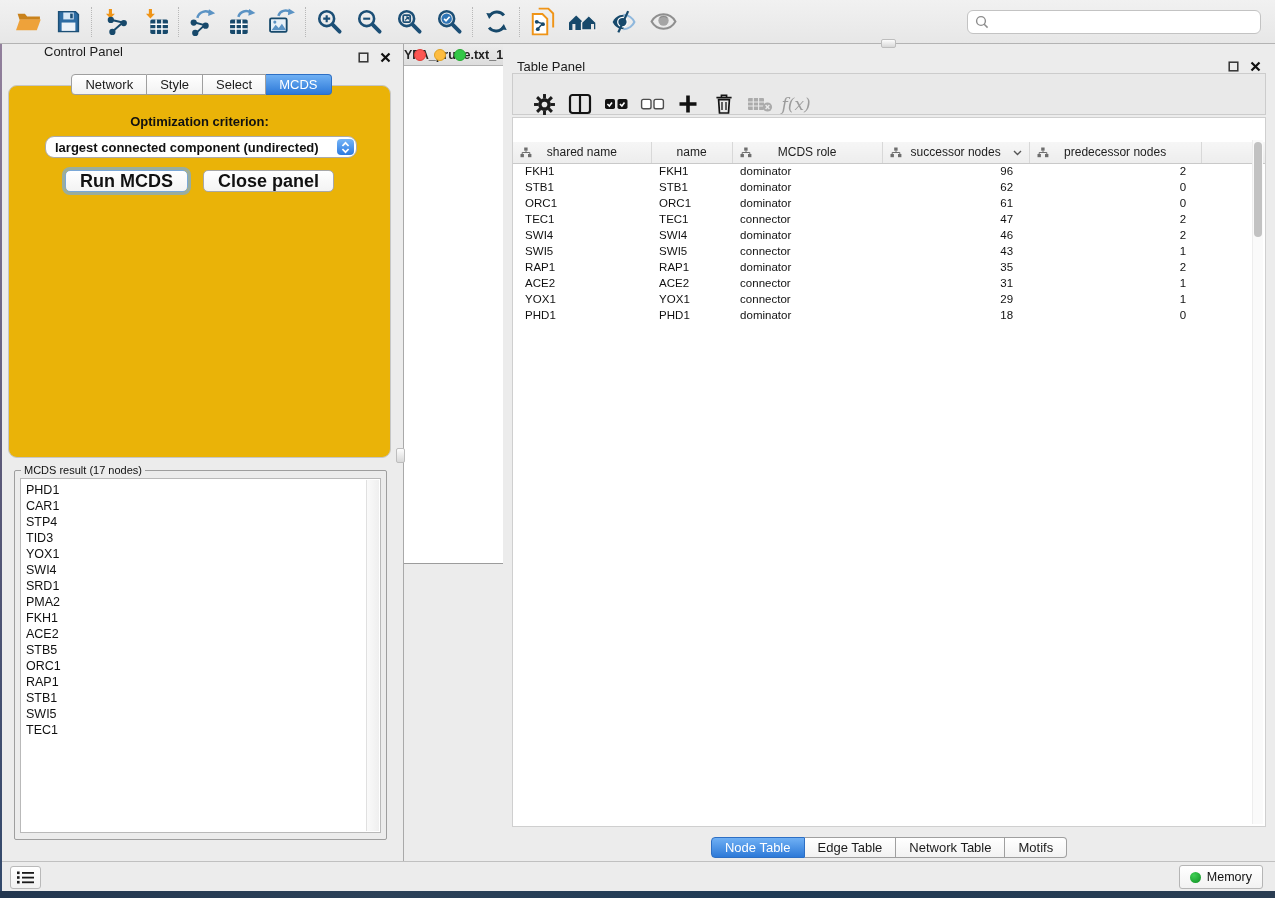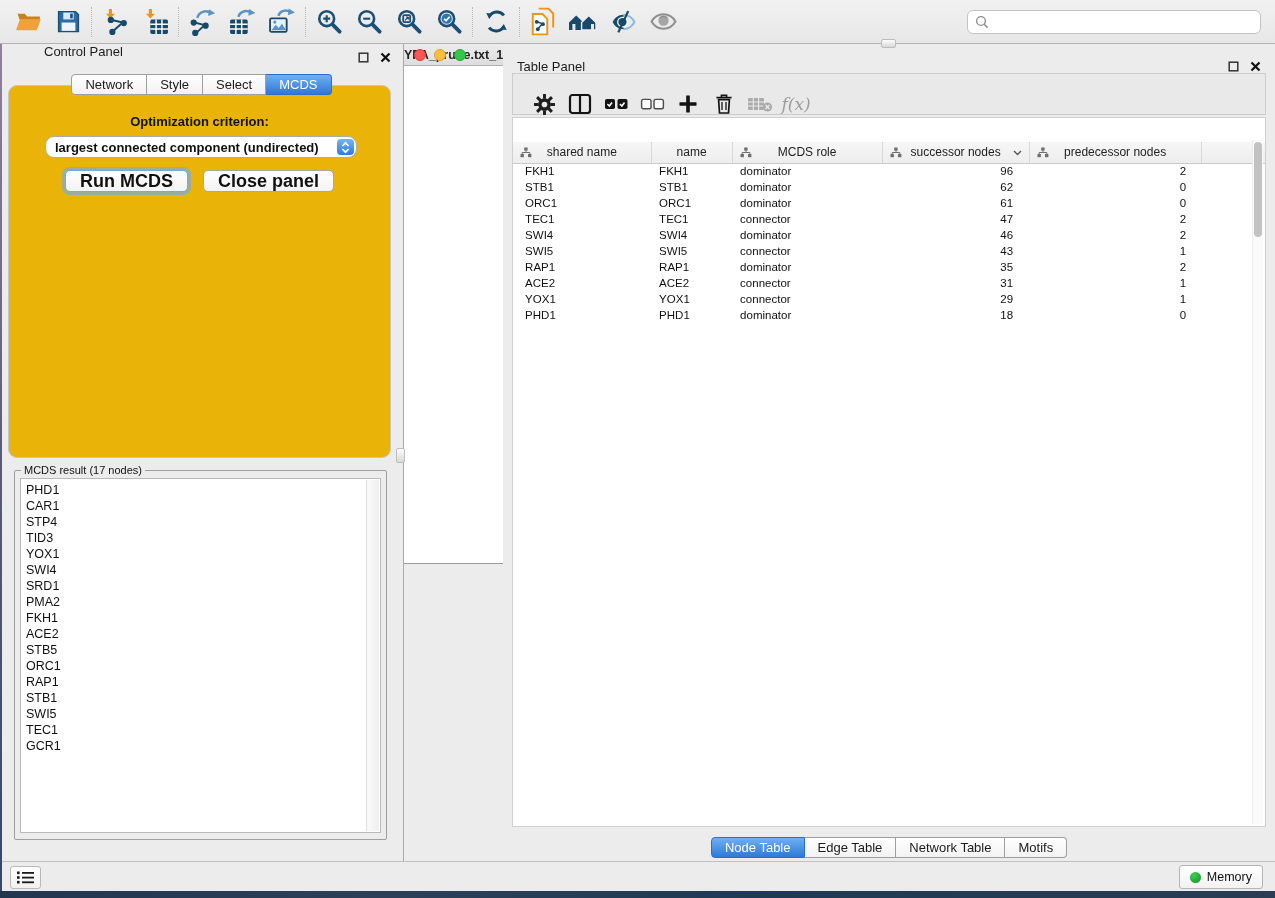--- a/index.html
+++ b/index.html
@@ -326,21 +326,20 @@
               <li>SRD1</li>
               <li>PMA2</li>
               <li>FKH1</li>
               <li>ACE2</li>
               <li>STB5</li>
               <li>ORC1</li>
               <li>RAP1</li>
               <li>STB1</li>
               <li>SWI5</li>
               <li>TEC1</li>
-              <li>GCR1</li>
             </ul>
           <div class="mcds-scroll"></div>
         </div>
       </fieldset>
       <div class="vgrip"></div>
     </div>
 
     <div class="right-col">
       <div class="network-window">
         <div class="net-titlebar">

